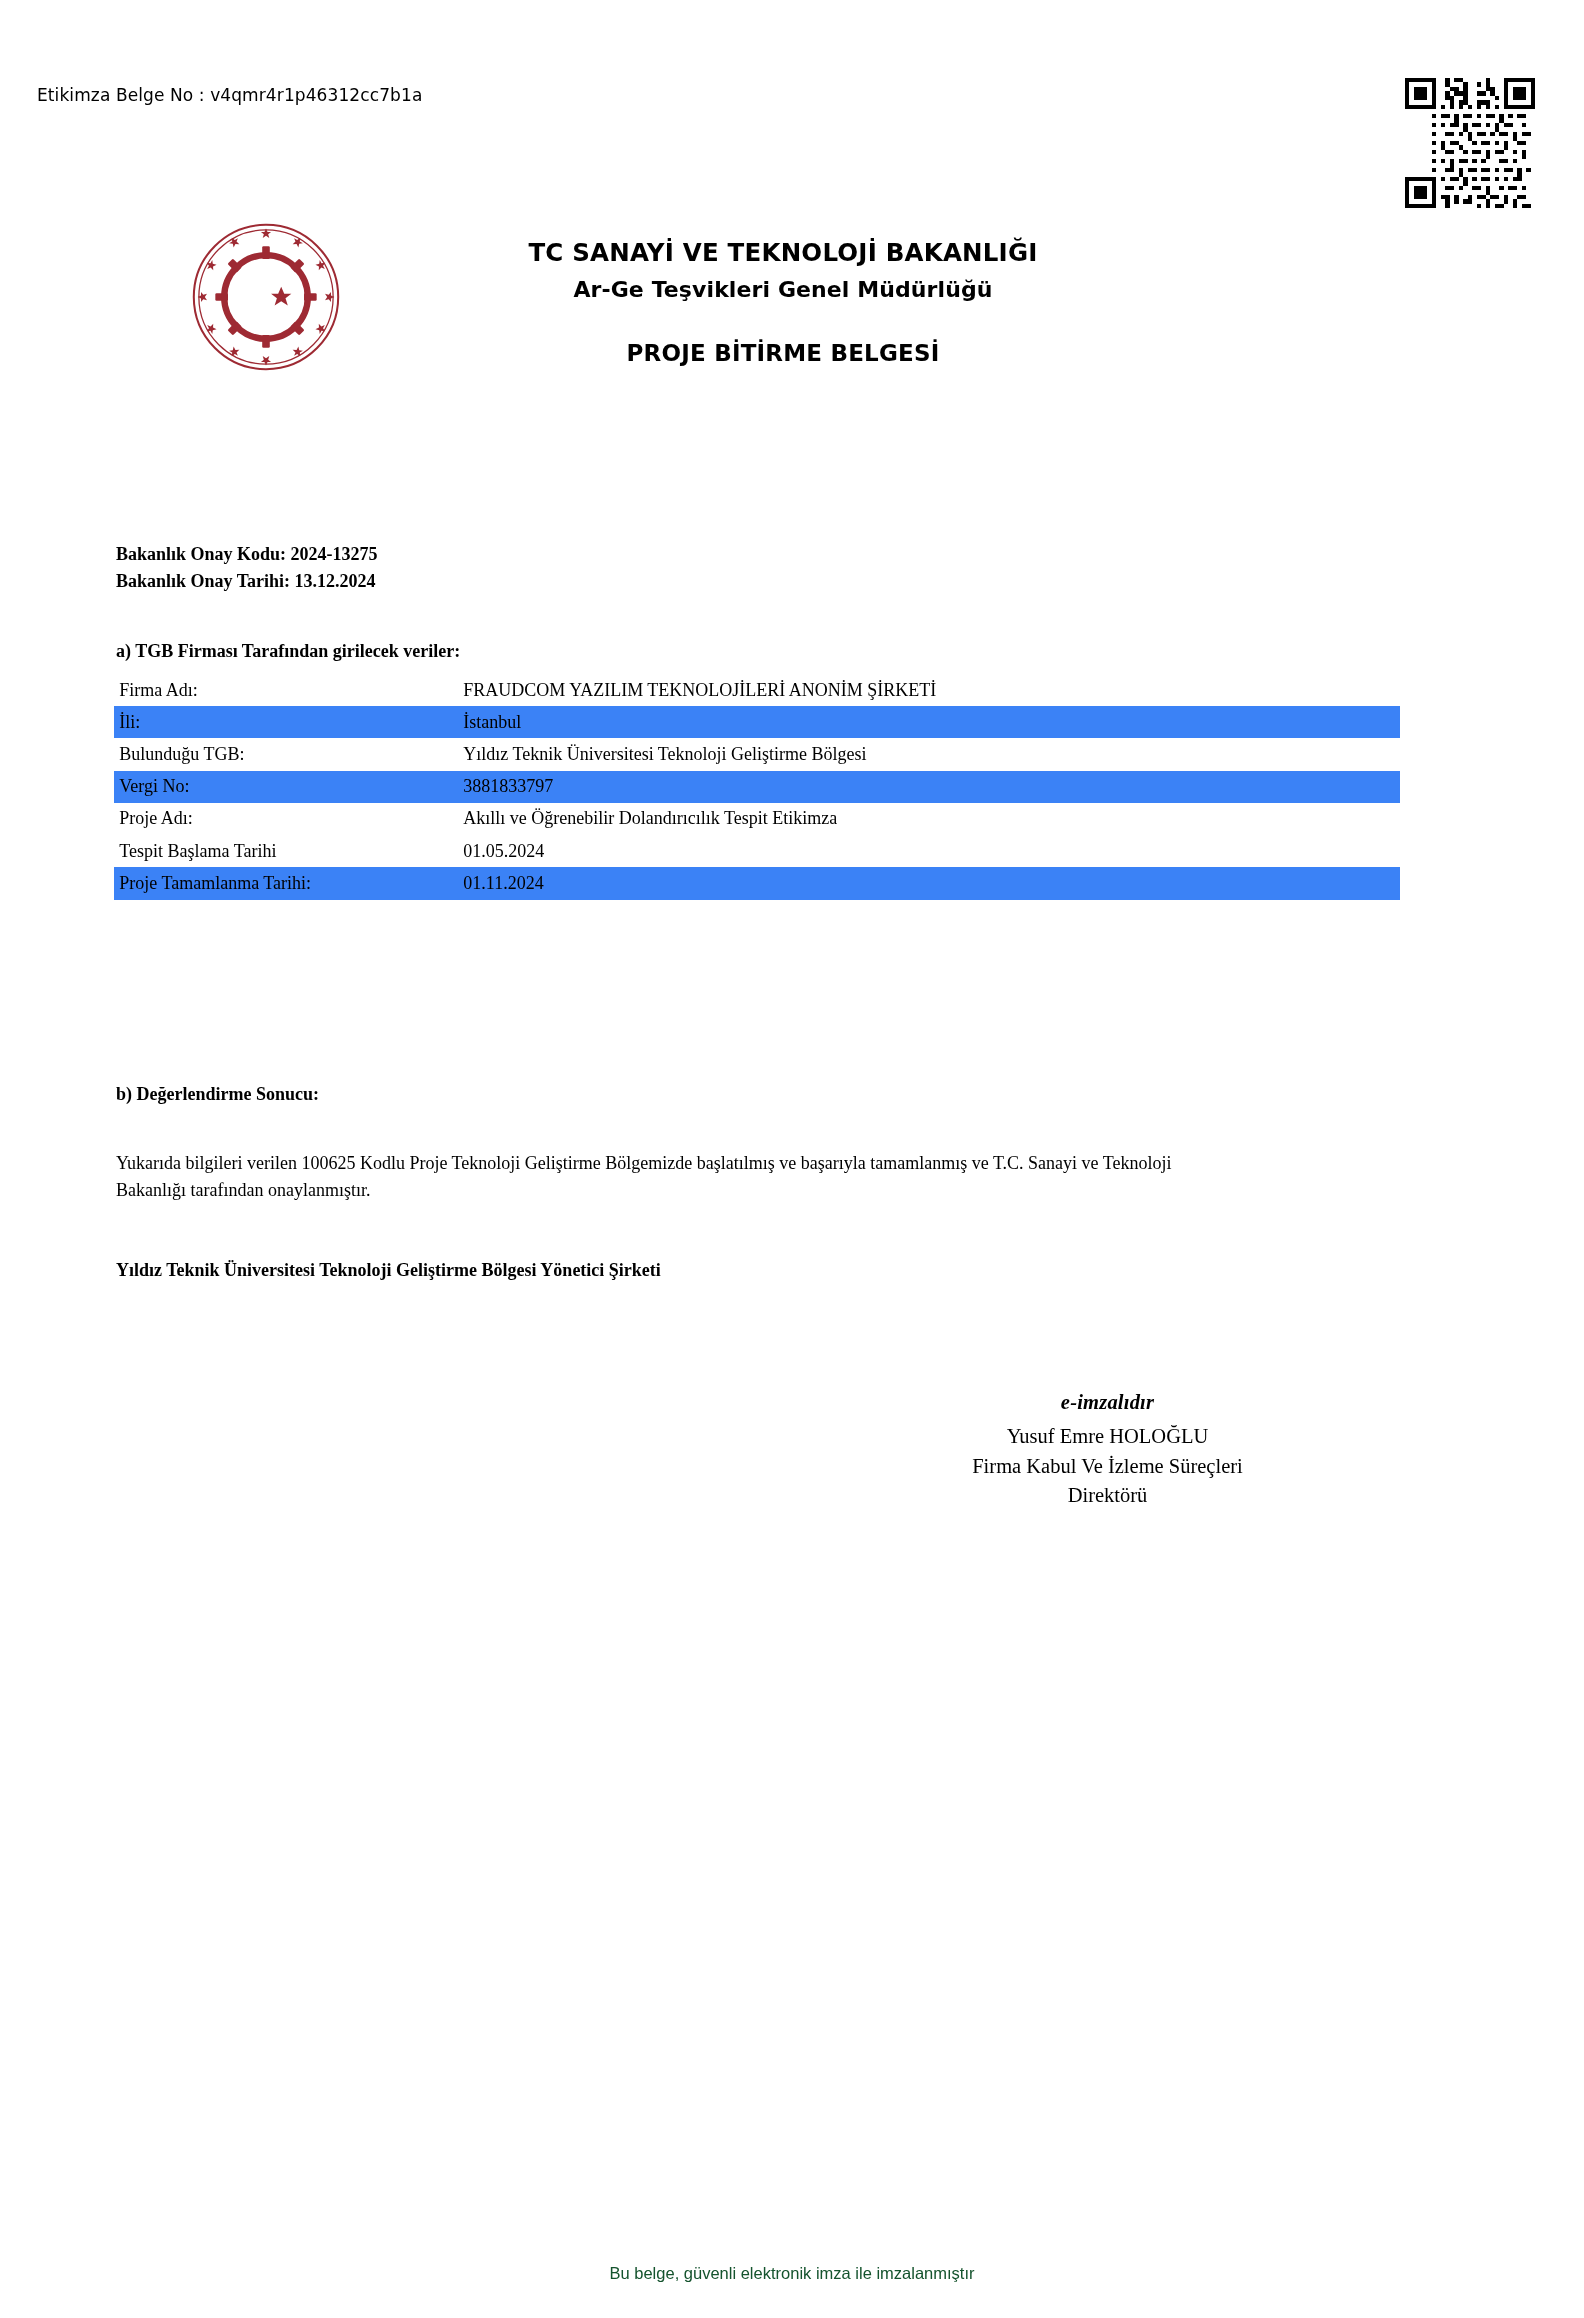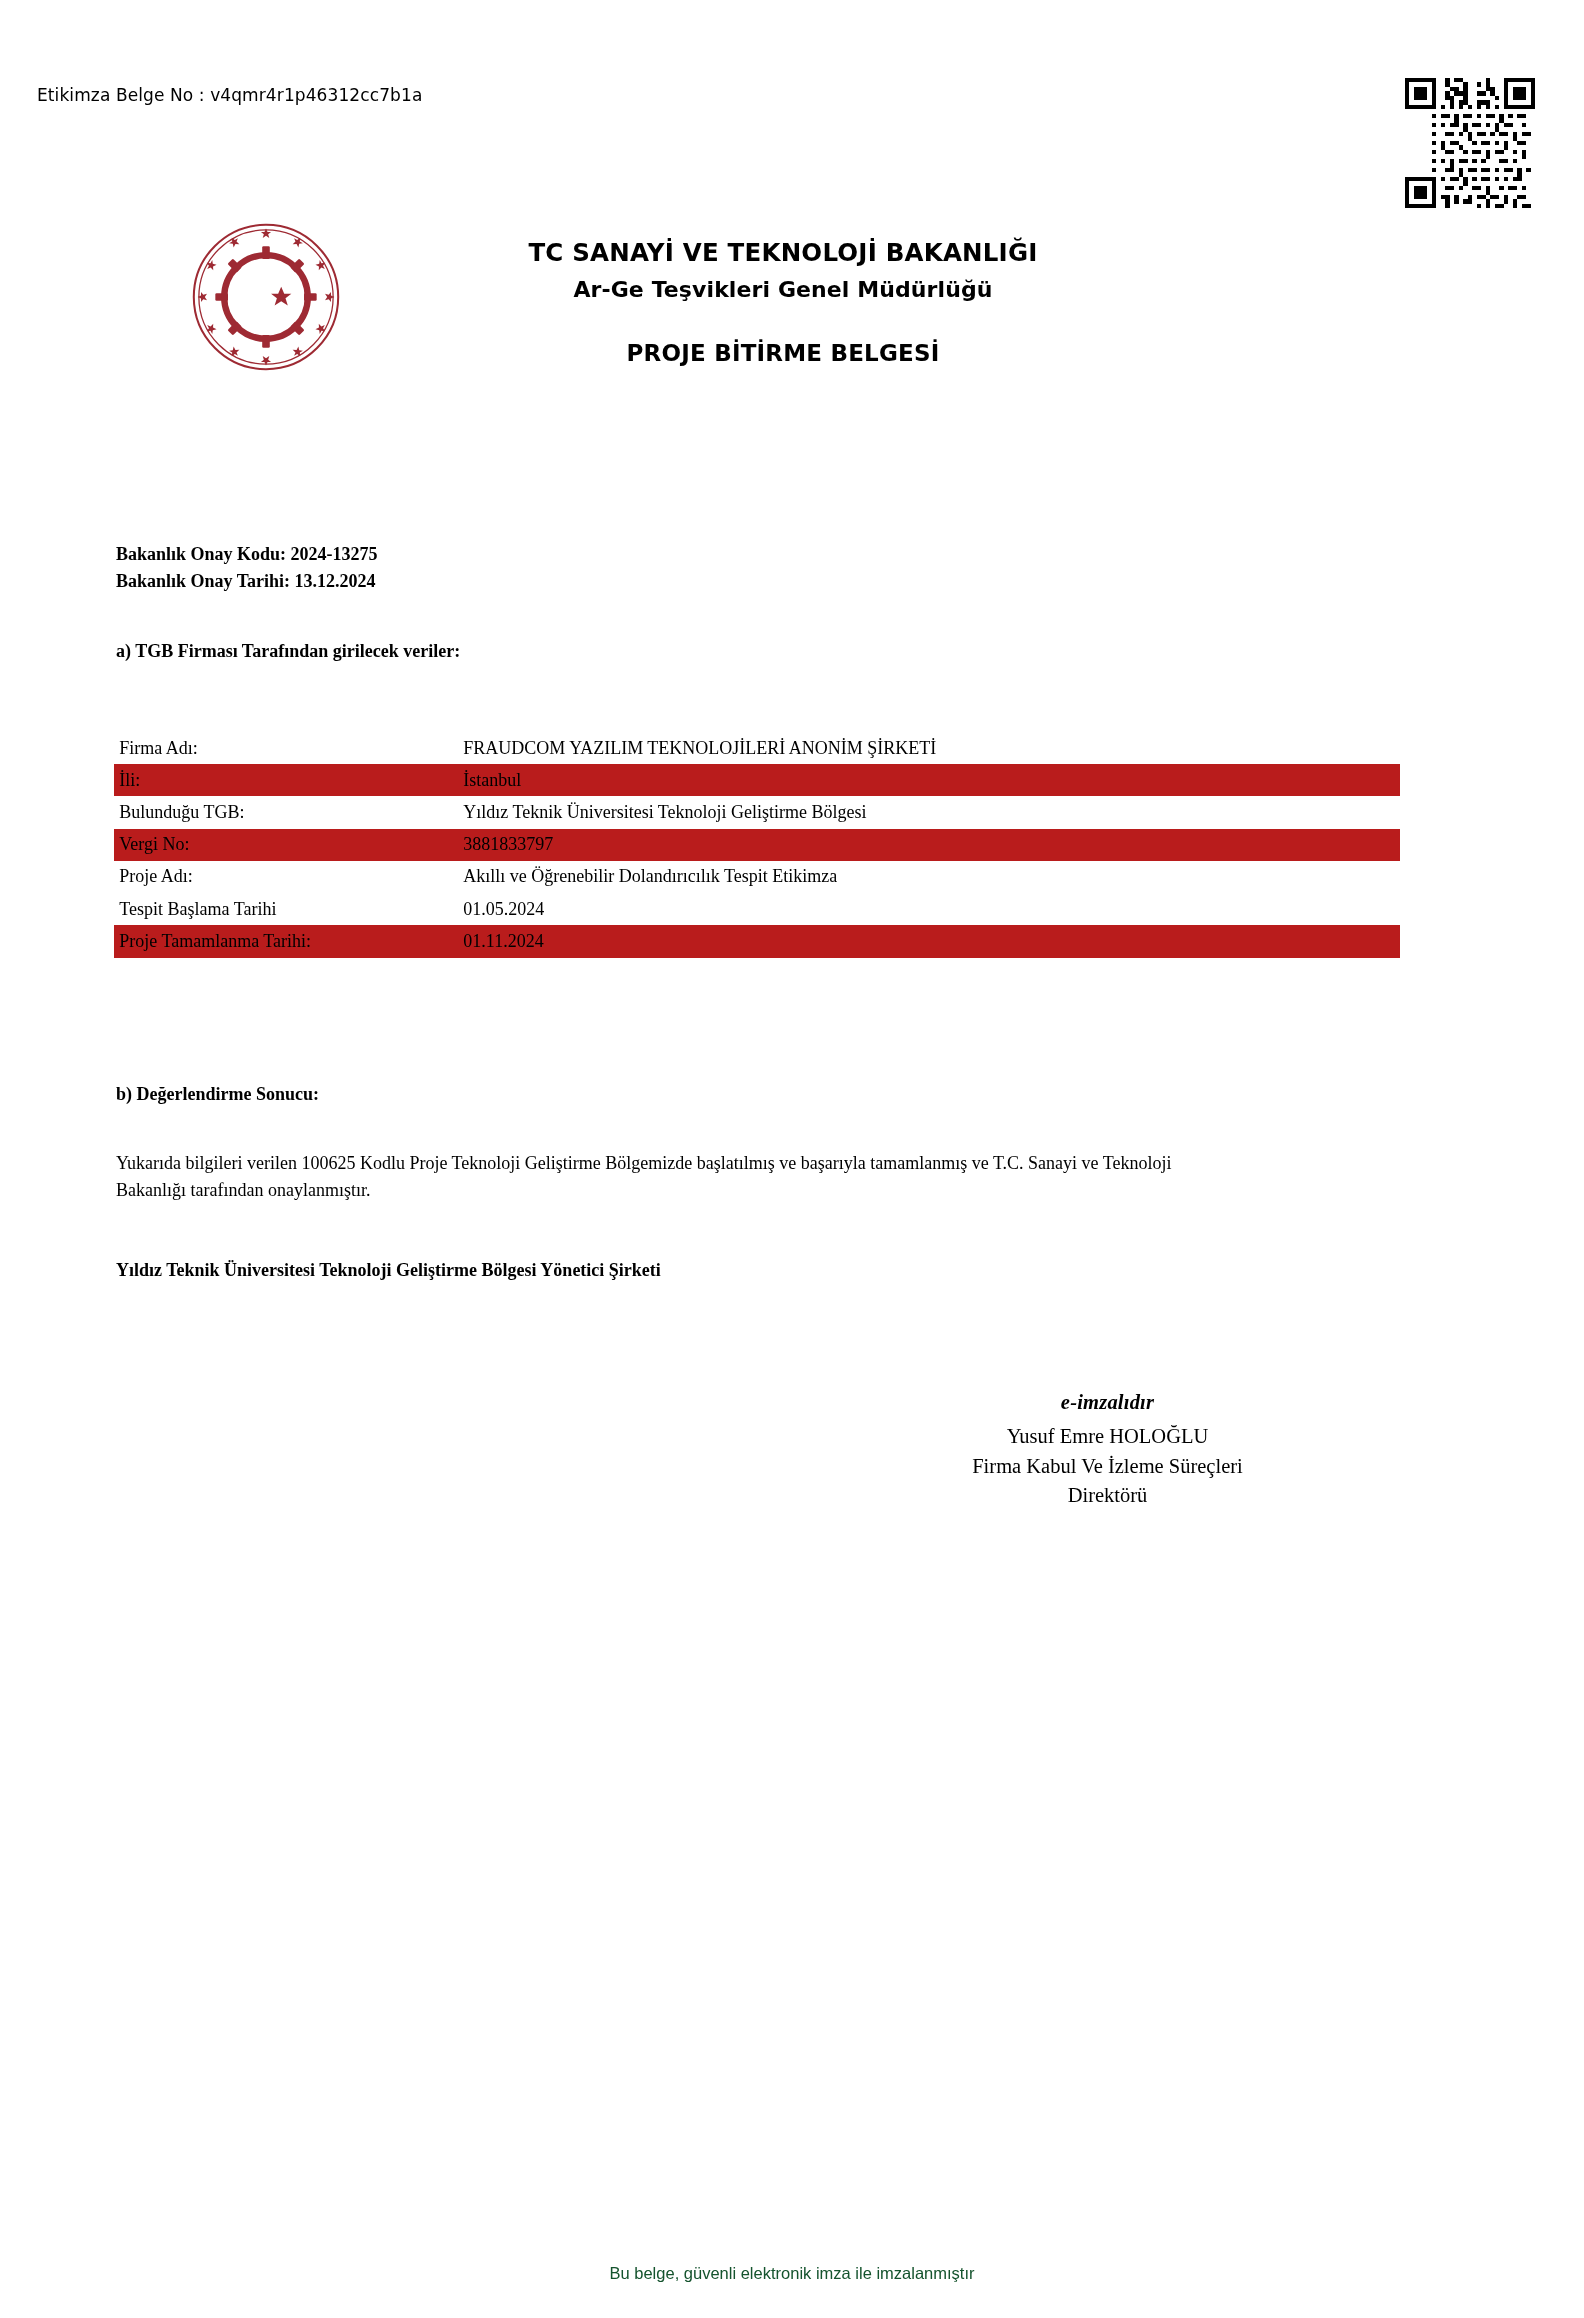--- a/index.html
+++ b/index.html
@@ -99,27 +99,27 @@
     left: 116px;
     top: 641px;
     font-weight: bold;
     font-size: 18px;
   }
 
   
   .data-table {
     position: absolute;
     left: 114px;
-    top: 732px;
+    top: 674px;
     width: 1286px;
     border-collapse: collapse;
     font-size: 18px;
   }
   .data-table tr.shaded td {
-    background: #b91c1c;
+    background: #3b82f6;
   }
   .data-table td {
     padding: 4.6px 0 4.6px 5.3px;
     vertical-align: top;
     line-height: 1.28;
   }
   .data-table td.label {
     width: 336px;
   }
   .data-table td.value {

